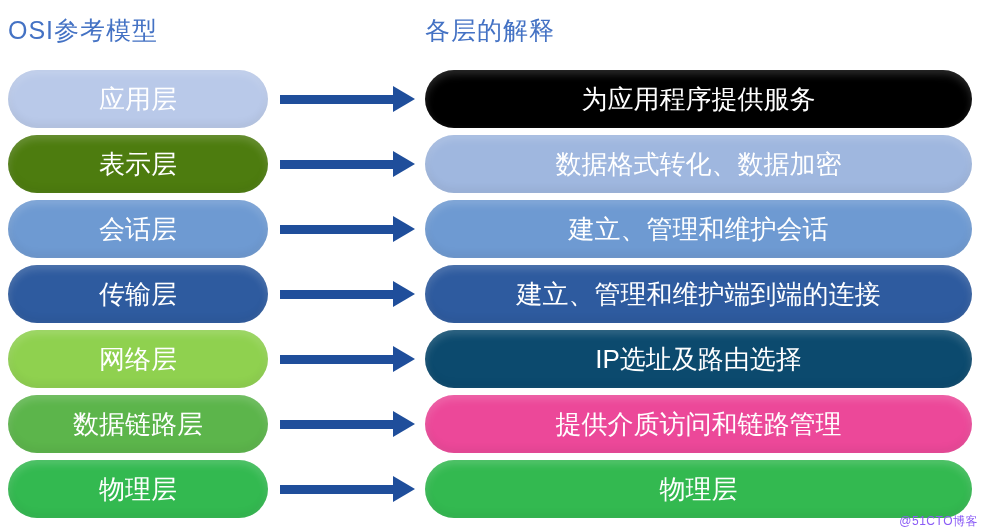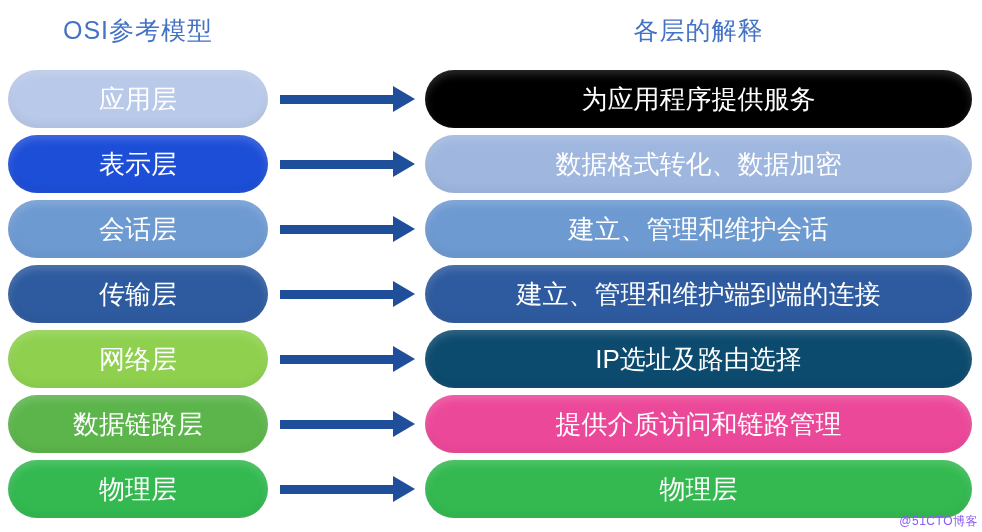--- a/index.html
+++ b/index.html
@@ -13,21 +13,20 @@
     width: 982px;
     height: 532px;
     background: #ffffff;
     overflow: hidden;
   }
   .col-title {
     position: absolute;
     top: 12px;
     height: 36px;
     line-height: 36px;
-    text-align: center;
     font-size: 25px;
     color: var(--title-color, #4472c4);
     letter-spacing: 1px;
   }
   .col-title.left  { left: 8px;   width: 260px; }
   .col-title.right { left: 425px; width: 547px; }
 
   .rows {
     position: absolute;
     top: 70px;
@@ -97,21 +96,21 @@
     <div class="row">
       <div class="pill left-pill" style="background: rgb(185, 201, 233);">应用层</div>
       <div class="arrow">
           <span class="shaft"></span>
           <span class="head"></span>
         </div>
       <div class="pill right-pill" style="background: #000000;">为应用程序提供服务</div>
     </div>
 
     <div class="row">
-      <div class="pill left-pill" style="background: #1d4ed8;">表示层</div>
+      <div class="pill left-pill" style="background: #4d7c0f;">表示层</div>
       <div class="arrow">
           <span class="shaft"></span>
           <span class="head"></span>
         </div>
       <div class="pill right-pill" style="background: rgb(159, 183, 223);">数据格式转化、数据加密</div>
     </div>
 
     <div class="row">
       <div class="pill left-pill" style="background: rgb(110, 154, 210);">会话层</div>
       <div class="arrow">

